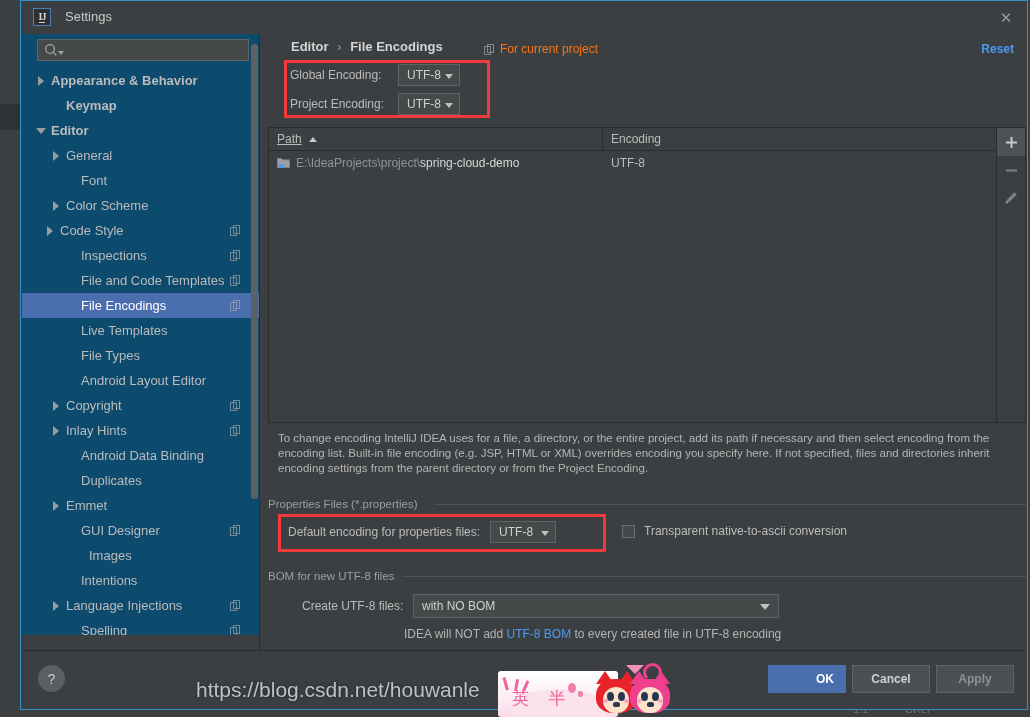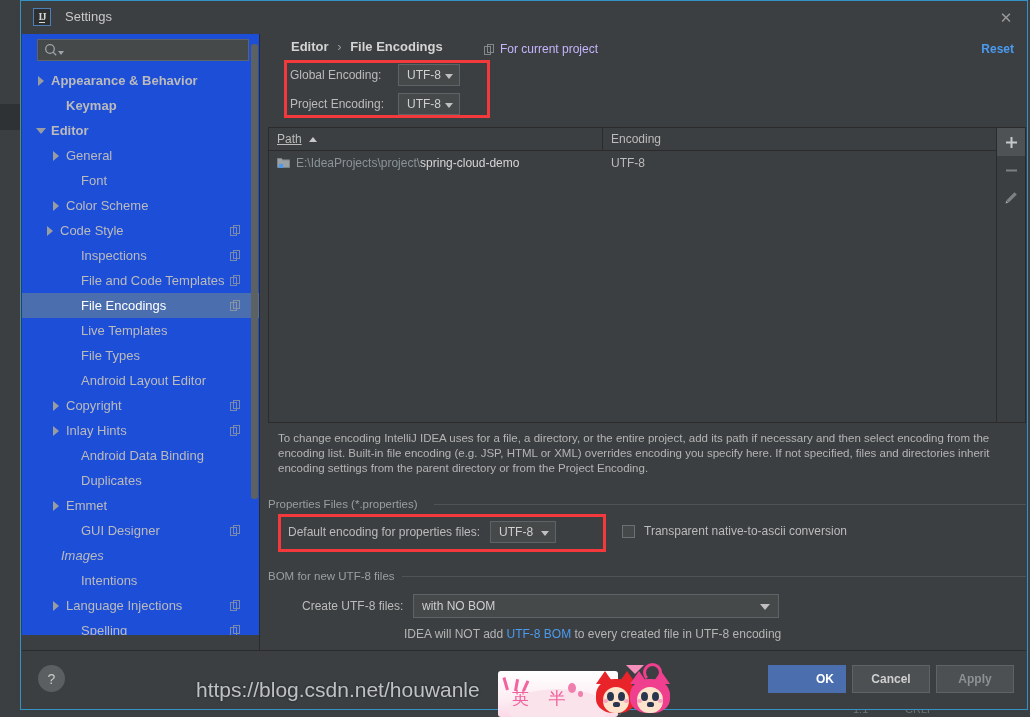--- a/index.html
+++ b/index.html
@@ -25,21 +25,21 @@
     position:absolute;left:12px;top:7px;width:18px;height:18px;
     background:#2d2f30;border:1px solid #4d7fb8;box-sizing:border-box;
     display:flex;align-items:center;justify-content:center;
     color:#d6d6d6;font-size:10px;font-weight:bold;font-family:"Liberation Serif",serif;letter-spacing:-1px;
   }
   .app-icon .ul{border-bottom:1px solid #d6d6d6;padding-bottom:1px;line-height:9px;}
   .dlg-title{position:absolute;left:44px;top:8px;font-size:13px;color:#c9c9c9;}
   .close-btn{position:absolute;right:10px;top:6px;width:22px;height:22px;display:flex;align-items:center;justify-content:center;color:#9a9a9a;font-size:15px;cursor:pointer;}
 
   
-  .sidebar{position:absolute;left:1px;top:33px;width:237px;bottom:74px;background:#1d4ed8;overflow:hidden;}
+  .sidebar{position:absolute;left:1px;top:33px;width:237px;bottom:74px;background:#0c4a6e;overflow:hidden;}
   .search-wrap{position:absolute;left:15px;top:5px;width:212px;height:22px;}
   .search-box{
     width:100%;height:100%;box-sizing:border-box;background:#45494a;
     border:1px solid #5e6366;color:#bbb;font-size:12px;padding:0 6px 0 24px;outline:none;
     font-family:"Liberation Sans",sans-serif;
   }
   .search-ico{position:absolute;left:7px;top:4px;width:14px;height:14px;pointer-events:none;}
   .tree{position:absolute;left:0;top:34px;right:0;bottom:0;overflow:hidden;}
   .tree-row{
     position:relative;height:25px;display:flex;align-items:center;
@@ -57,21 +57,21 @@
   }
   .tree-row.bold{font-weight:bold;}
   .copy-ico{position:absolute;right:18px;top:7px;width:11px;height:11px;opacity:.75;}
   .sb-track{position:absolute;right:0;top:0;width:9px;bottom:0;}
   .sb-thumb{position:absolute;right:1px;width:7px;background:#5c6164;border-radius:3px;}
 
   
   .content{position:absolute;left:238px;top:33px;right:1px;bottom:58px;background:#3c3f41;border-left:1px solid #2b2b2b;}
   .breadcrumb{position:absolute;left:31px;top:5px;font-size:13px;font-weight:bold;color:#d4d4d4;}
   .breadcrumb .sep{color:#9a9a9a;font-weight:normal;margin:0 5px;}
-  .for-project{position:absolute;left:224px;top:8px;font-size:12px;color:#c4b5fd;display:flex;align-items:center;gap:5px;}
+  .for-project{position:absolute;left:224px;top:8px;font-size:12px;color:#f97316;display:flex;align-items:center;gap:5px;}
   .reset{position:absolute;right:12px;top:8px;font-size:12px;color:#4a9bf0;cursor:pointer;font-weight:bold;}
 
   .enc-group{position:absolute;left:24px;top:28px;width:206px;height:52px;}
   .enc-row{position:absolute;left:6px;height:22px;display:flex;align-items:center;}
   .enc-label{font-size:12px;color:#bbbbbb;}
   .combo{
     position:relative;box-sizing:border-box;height:22px;background:#45494a;border:1px solid #5e6366;
     color:#cfcfcf;font-size:12px;display:flex;align-items:center;padding:0 22px 0 8px;white-space:nowrap;cursor:default;
   }
   .combo .caret{position:absolute;right:6px;top:9px;width:0;height:0;border-left:4px solid transparent;border-right:4px solid transparent;border-top:5px solid #c0c0c0;}
@@ -284,21 +284,21 @@
           <span>Emmet</span>
         </div>
         <div class="tree-row" style="padding-left: 44px;">
           <span class="arrow"></span>
           <span>GUI Designer</span>
           <svg class="copy-ico" viewBox="0 0 11 11">
             <rect x="0.5" y="2.5" width="6" height="8" fill="none" stroke="#9a9fa2"></rect>
             <rect x="3.5" y="0.5" width="6" height="8" fill="none" stroke="#9a9fa2"></rect>
           </svg>
         </div>
-        <div class="tree-row" style="padding-left: 24px; font-style: italic;">
+        <div class="tree-row" style="padding-left: 52px;">
           <span class="arrow"></span>
           <span>Images</span>
         </div>
         <div class="tree-row" style="padding-left: 44px;">
           <span class="arrow"></span>
           <span>Intentions</span>
         </div>
         <div class="tree-row" style="padding-left: 29px;">
           <span class="arrow closed"></span>
           <span>Language Injections</span>

